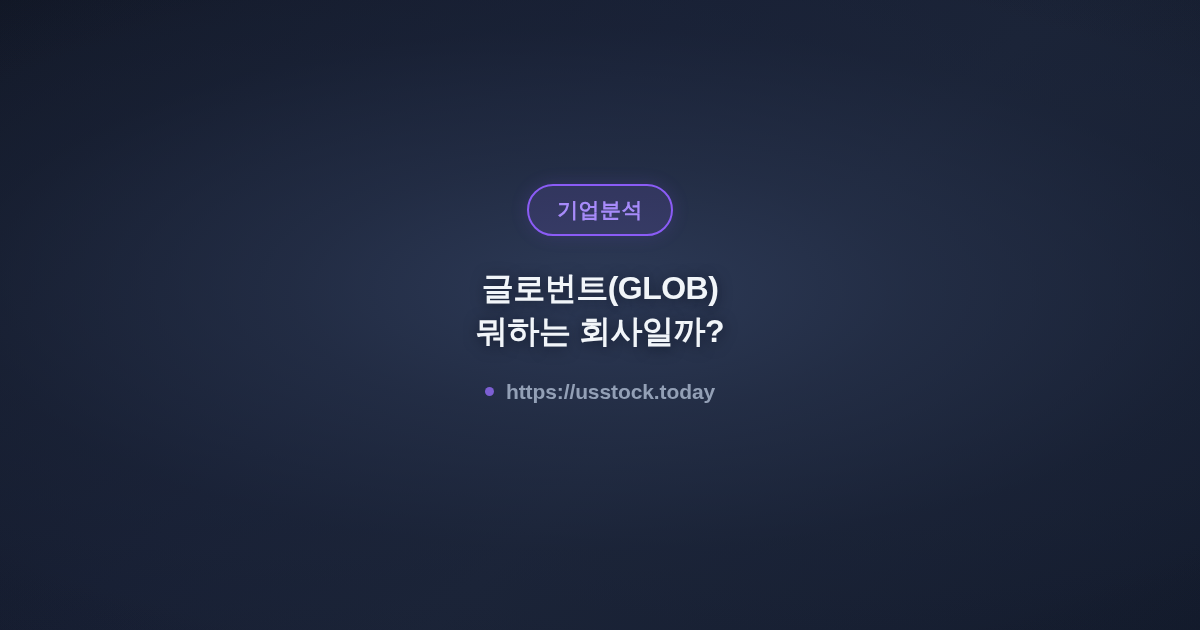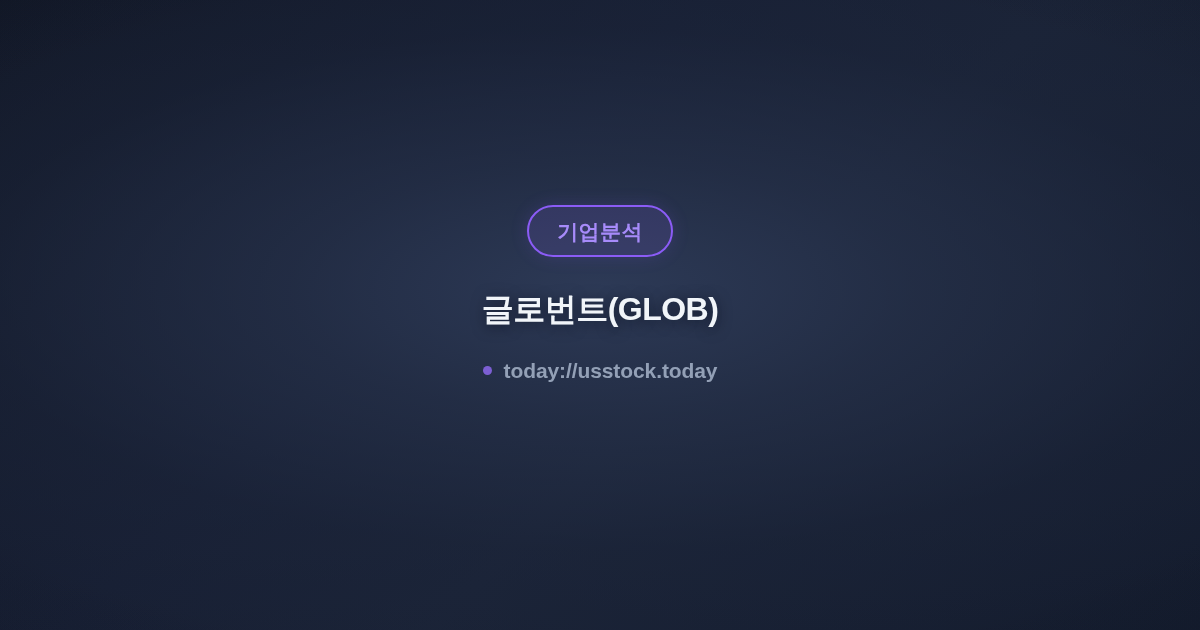--- a/index.html
+++ b/index.html
@@ -128,21 +128,22 @@
   <div id="vignette"></div>
 
   <div id="content">
 
     <div id="category-badge">
       <span id="category-badge-label">기업분석</span>
     </div>
 
     <div id="headline">
       <div class="headline-line">글로번트(GLOB)</div>
+      <div class="headline-line">뭐하는 회사일까?</div>
     </div>
 
     <div id="site-url-row">
       <span id="bullet-icon"></span>
-      <span id="site-url-text">today://usstock.today</span>
+      <span id="site-url-text">https://usstock.today</span>
     </div>
 
   </div>
 </div>
 
 </body></html>

